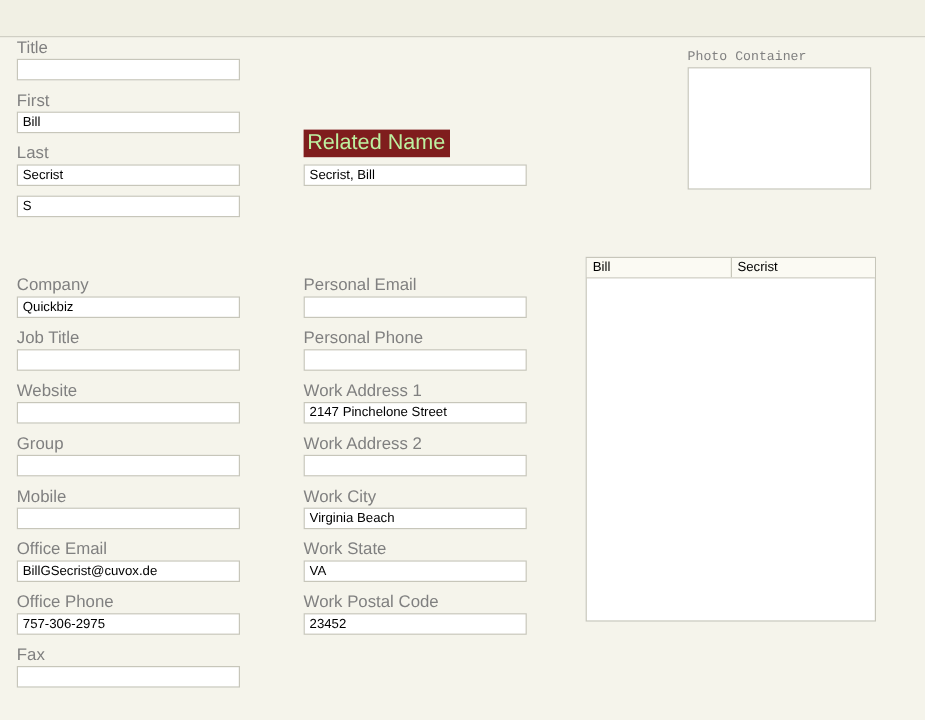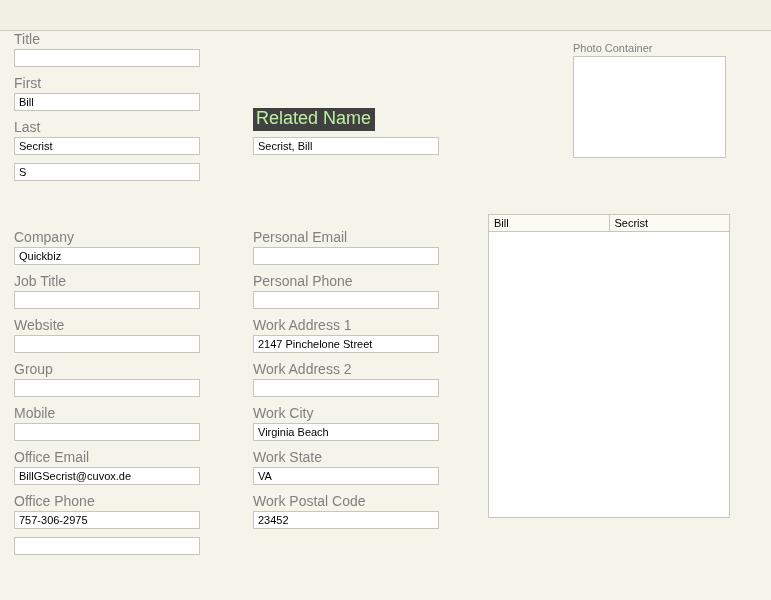--- a/index.html
+++ b/index.html
@@ -42,32 +42,33 @@
     width: 186px;
     height: 18px;
     background: #ffffff;
     border: 1px solid #c7c6ba;
     padding: 1px 4px;
     font-size: 11px;
     color: #000000;
     font-family: inherit;
   }
   .related-title {
-    background: #404040;
+    background: #7f1d1d;
     color: #bdf0a0;
     font-size: 18px;
     padding: 0 4px 2px 3px;
     display: inline-block;
     margin-bottom: 6px;
   }
   .photo-container-label {
     color: #808080;
     font-size: 11px;
     margin-bottom: 2px;
     display: block;
+    font-family: Liberation Mono, monospace;
   }
   .photo-box {
     width: 153px;
     height: 102px;
     background: #ffffff;
     border: 1px solid #c7c6ba;
   }
   .list-box {
     width: 242px;
     height: 304px;
@@ -136,20 +137,21 @@
     </div>
     <div class="field">
       <span class="label">Office Email</span>
       <input class="input" value="BillGSecrist@cuvox.de" style="">
     </div>
     <div class="field">
       <span class="label">Office Phone</span>
       <input class="input" value="757-306-2975" style="">
     </div>
     <div class="field">
+      <span class="label">Fax</span>
       <input class="input" value="" style="">
     </div>
   </div>
 
   <div class="col col-mid" style="top:77px;">
     <div>
       <span class="related-title">Related Name</span>
     </div>
     <input class="input" value="Secrist, Bill" style="">
   </div>

